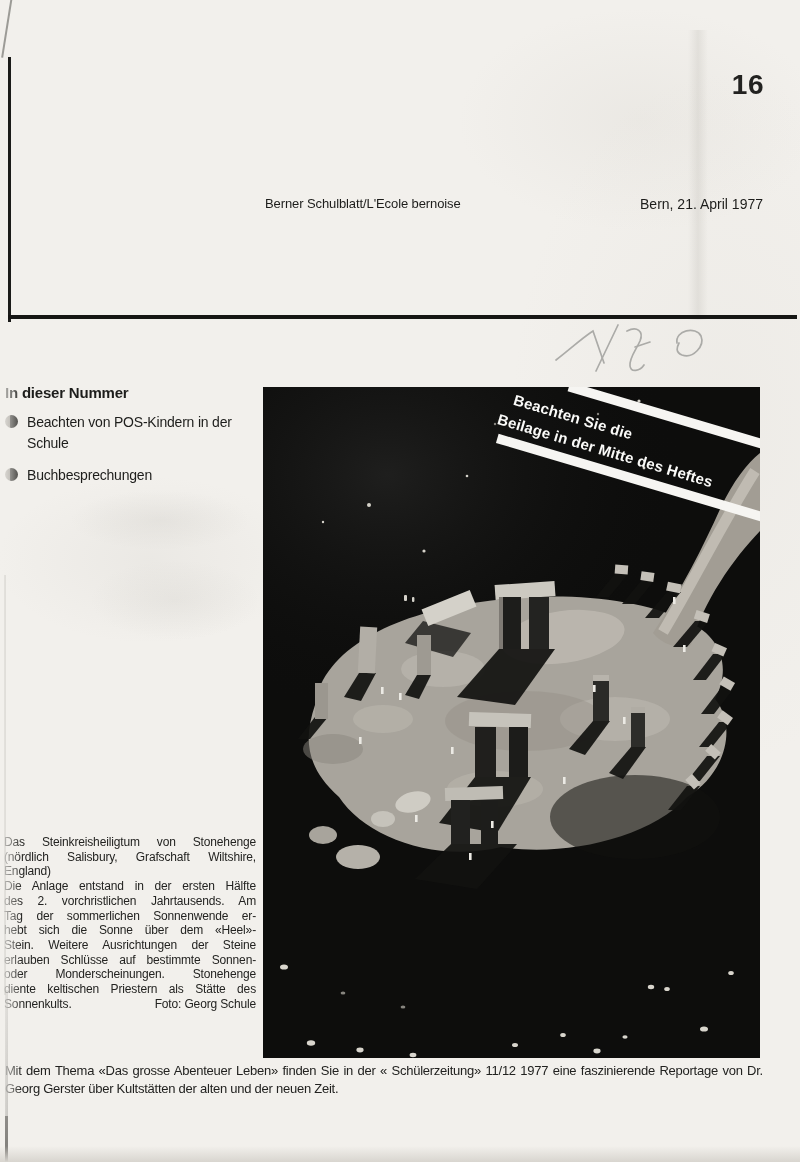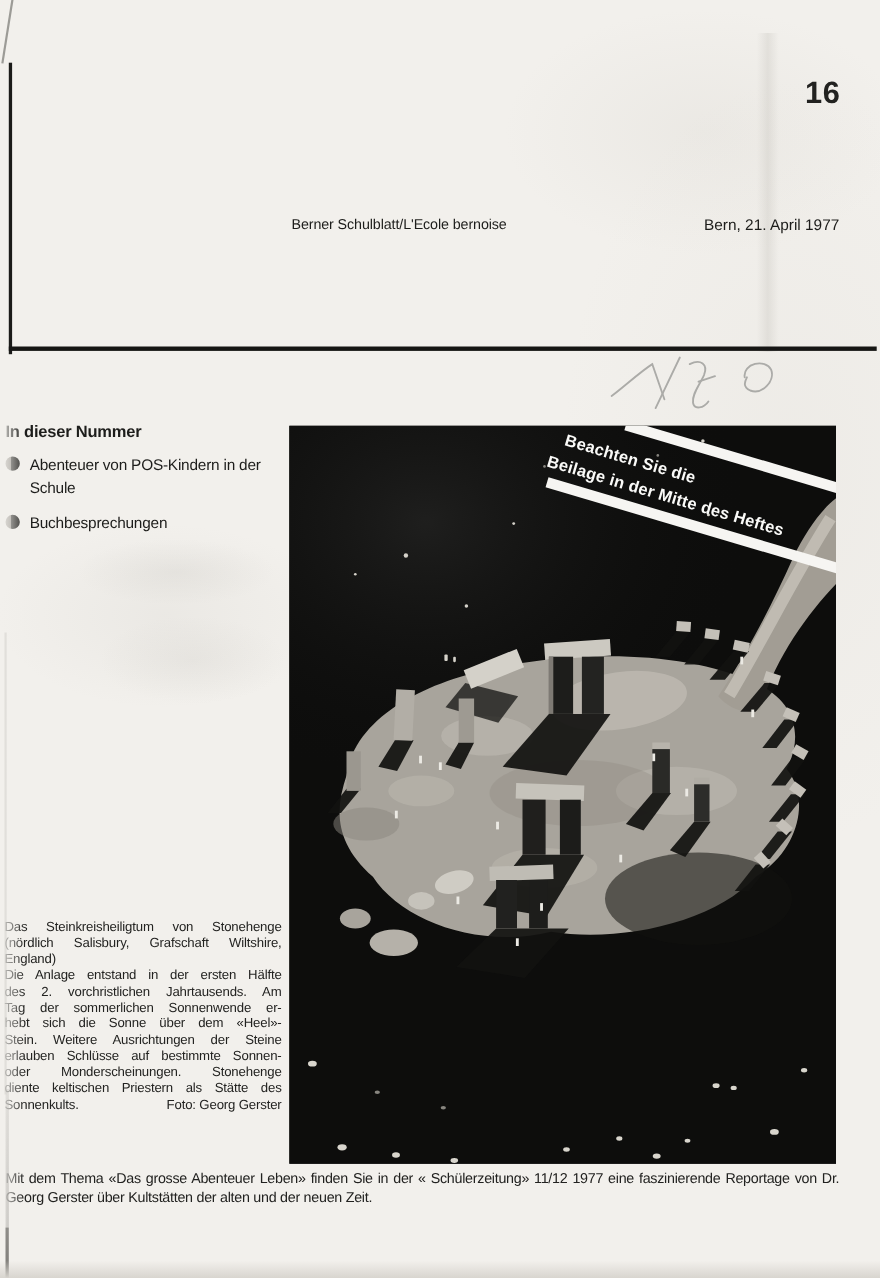--- a/index.html
+++ b/index.html
@@ -93,21 +93,21 @@
       <path d="M77,15 C87,10 94,15 90,25 C86,34 79,42 80,50 C81,57 90,55 94,49"></path>
       <path d="M85,31 L100,26"></path>
       <path d="M127,27 C125,14 146,10 151,20 C155,30 143,43 132,39 C125,36 127,31 129,27"></path>
     </g>
   </svg>
 
   <div class="contents-heading">In dieser Nummer</div>
   <div class="contents-list">
       <div class="contents-item">
       <span class="bullet"></span>
-      <span class="item-text">Abenteuer von POS-Kindern in der Schule</span>
+      <span class="item-text">Beachten von POS-Kindern in der Schule</span>
     </div>
       <div class="contents-item">
       <span class="bullet"></span>
       <span class="item-text">Buchbesprechungen</span>
     </div>
     </div>
 
   <div class="photo">
     <svg width="497" height="671" viewBox="0 0 497 671" font-family="Liberation Sans, DejaVu Sans, sans-serif">
       <defs>
@@ -257,21 +257,21 @@
         <div class="cap-line">des 2. vorchristlichen Jahrtausends. Am</div>
         <div class="cap-line">Tag der sommerlichen Sonnenwende er-</div>
         <div class="cap-line">hebt sich die Sonne über dem «Heel»-</div>
         <div class="cap-line">Stein. Weitere Ausrichtungen der Steine</div>
         <div class="cap-line">erlauben Schlüsse auf bestimmte Sonnen-</div>
         <div class="cap-line">oder Monderscheinungen. Stonehenge</div>
         <div class="cap-line">diente keltischen Priestern als Stätte des</div>
       </div>
     <div class="cap-last">
       <span>Sonnenkults.</span>
-      <span>Foto: Georg Gerster</span>
+      <span>Foto: Georg Schule</span>
     </div>
   </div>
 
   <div class="footer">
     <div class="footer-l1">Mit dem Thema «Das grosse Abenteuer Leben» finden Sie in der « Schülerzeitung» 11/12 1977 eine faszinierende Reportage von Dr.</div>
     <div class="footer-l2">Georg Gerster über Kultstätten der alten und der neuen Zeit.</div>
   </div>
 
   <div class="left-fade"></div>
   <div class="bottom-band"></div>

